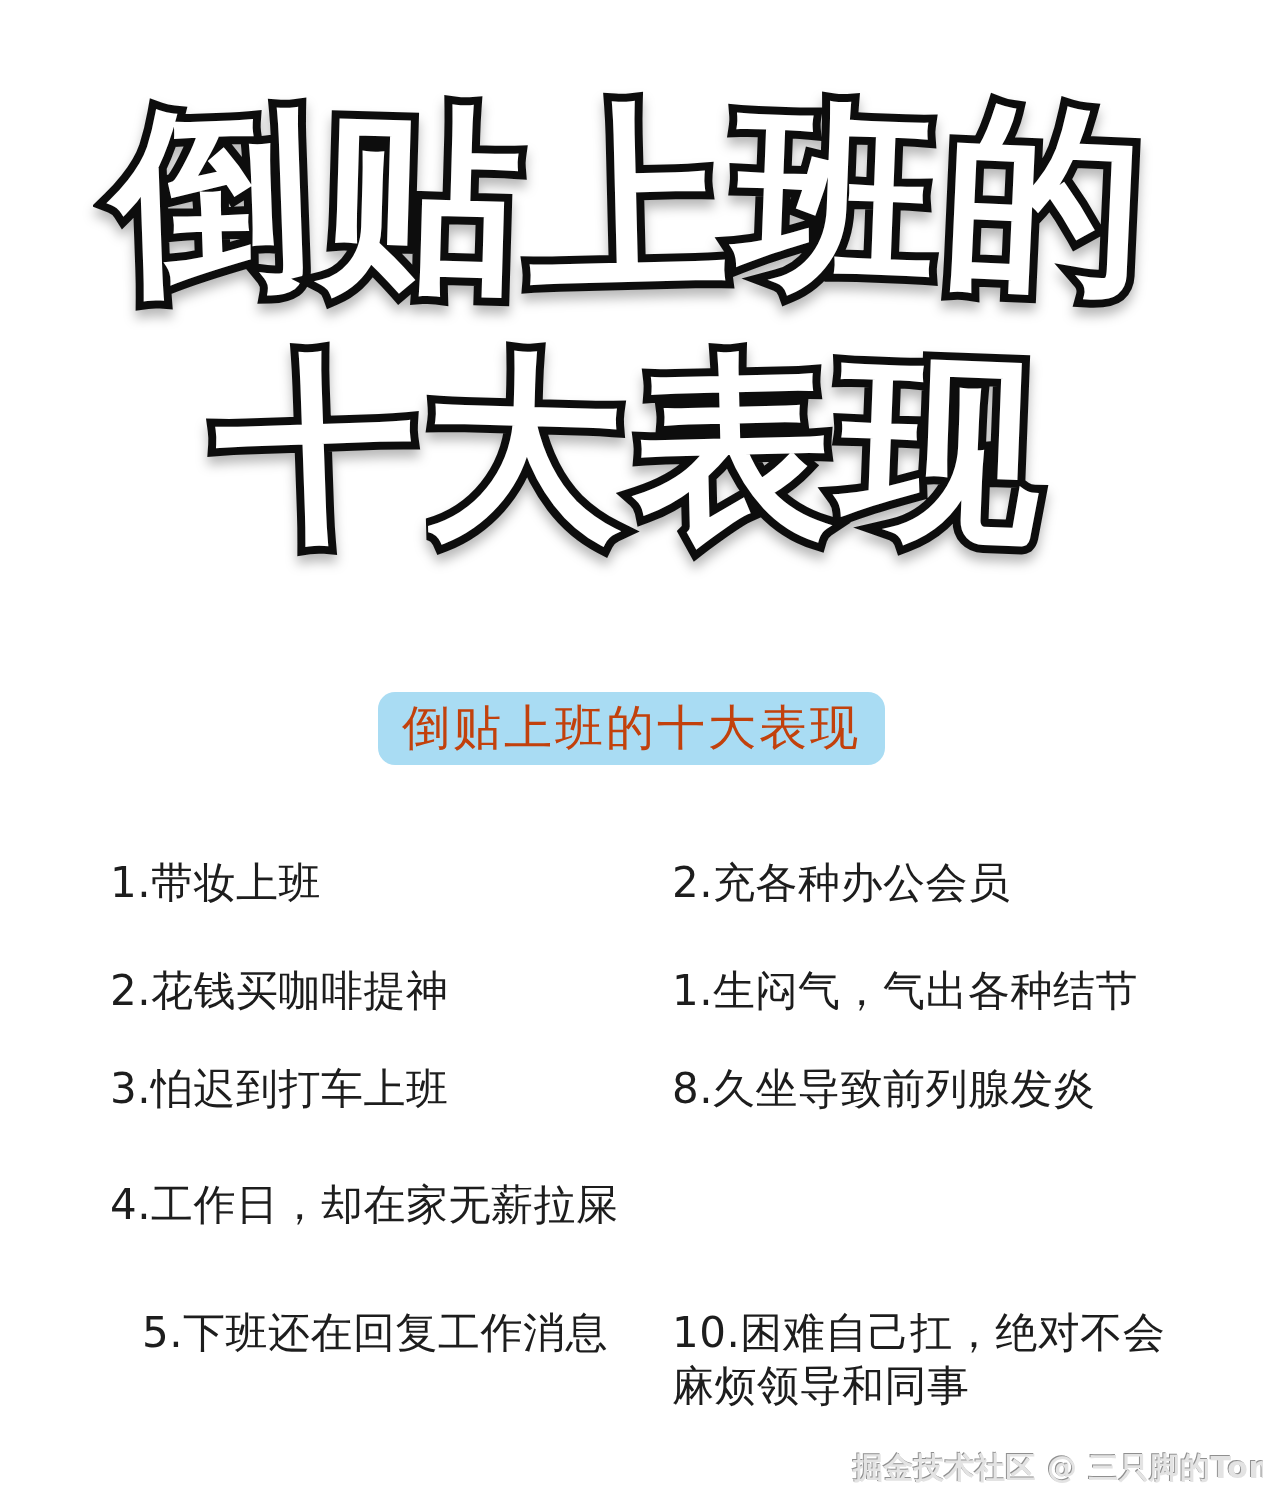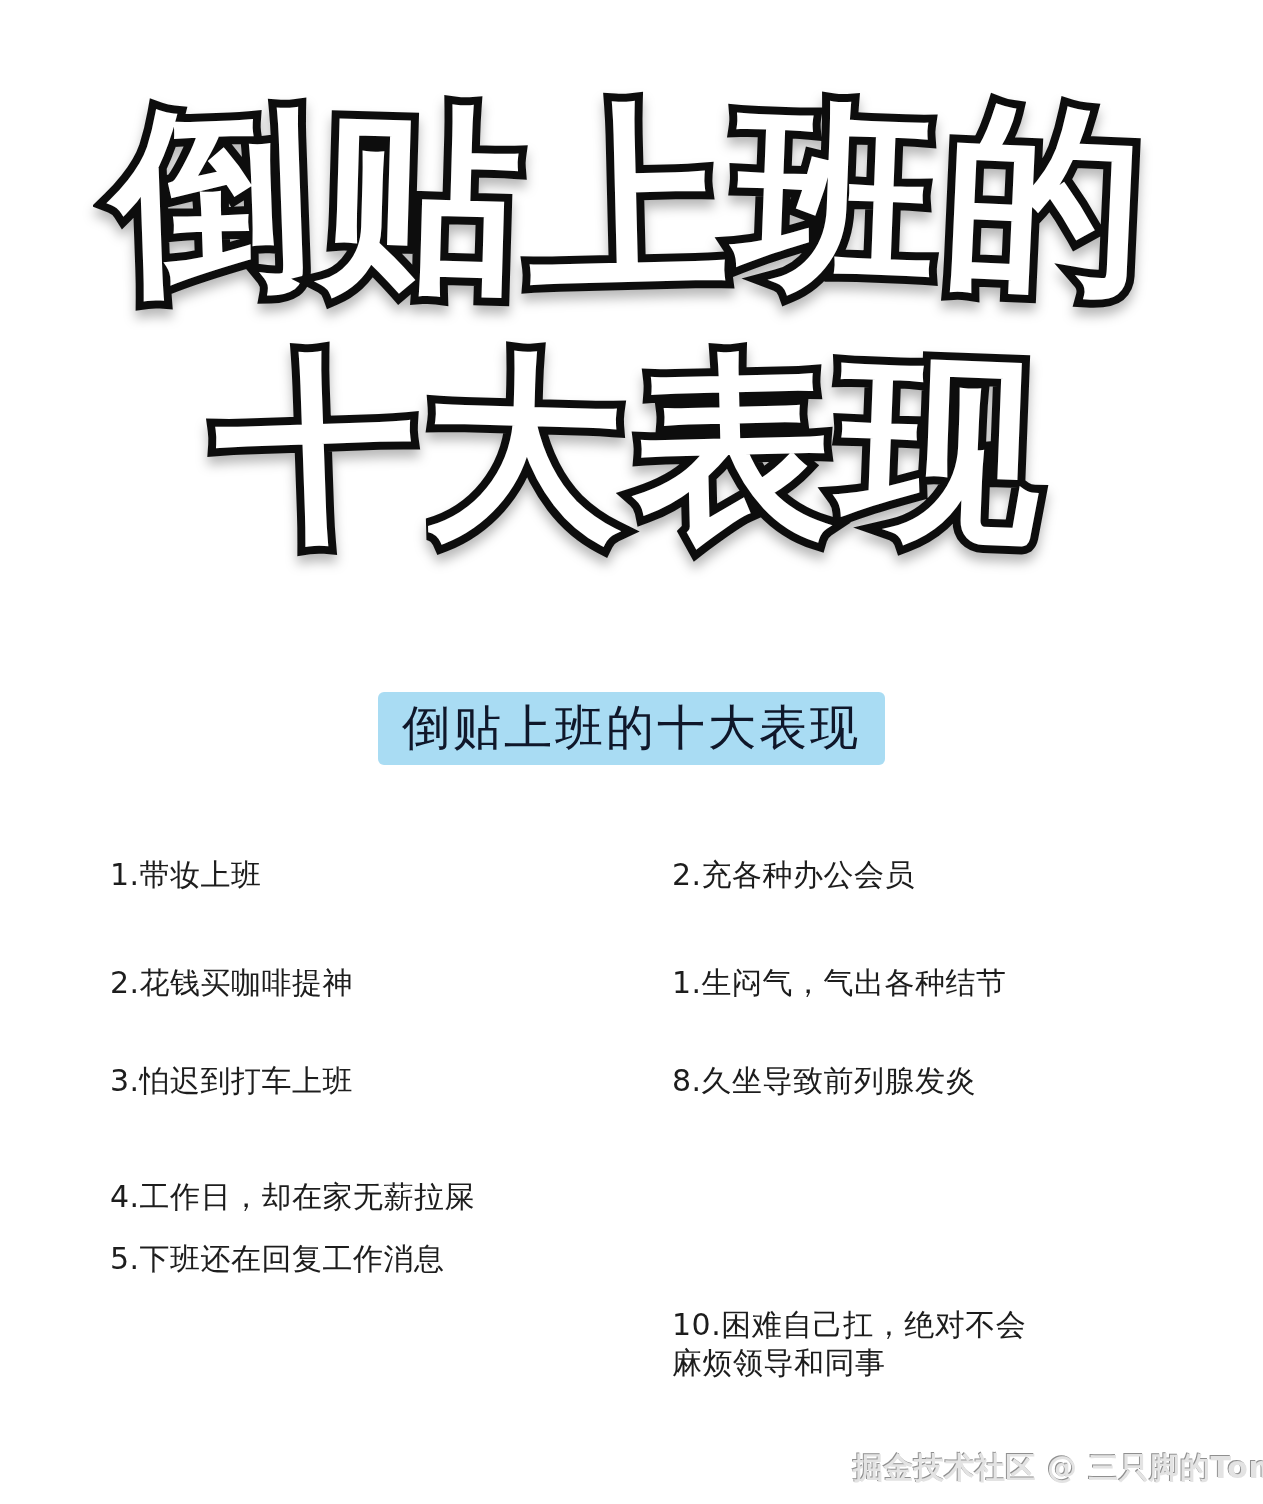--- a/index.html
+++ b/index.html
@@ -38,45 +38,45 @@
   .subtitle-row {
     position: absolute;
     top: 692px;
     left: 0;
     width: 100%;
     text-align: center;
   }
   .subtitle {
     display: inline-block;
     background: #a9dcf3;
-    color: #0f172a;
+    color: #c2410c;
     font-size: 48px;
     font-weight: 500;
     line-height: 1;
     padding: 11px 24px 14px 24px;
-    border-radius: 6px;
+    border-radius: 17px;
     letter-spacing: 3px;
   }
 
   
   .li {
     position: absolute;
-    font-size: 30px;
+    font-size: 42px;
     color: #1d1d1d;
     line-height: 1.27;
     letter-spacing: 0.5px;
     white-space: pre-line;
   }
   .col-left  { left: 110px; width: 575px; }
   .col-right { left: 672px; width: 585px; }
   .p1  { top: 856px; }
   .p2  { top: 964px; }
   .p3  { top: 1062px; }
   .p4  { top: 1178px; }
-  .p5  { top: 1240px; }
+  .p5  { top: 1306px; margin-left: 32px; }
   .p6  { top: 856px; }
   .p7  { top: 964px; }
   .p8  { top: 1062px; }
   .p9  { top: 1163px; }
   .p10 { top: 1306px; }
 
   
   .watermark {
     position: absolute;
     top: 1448px;

